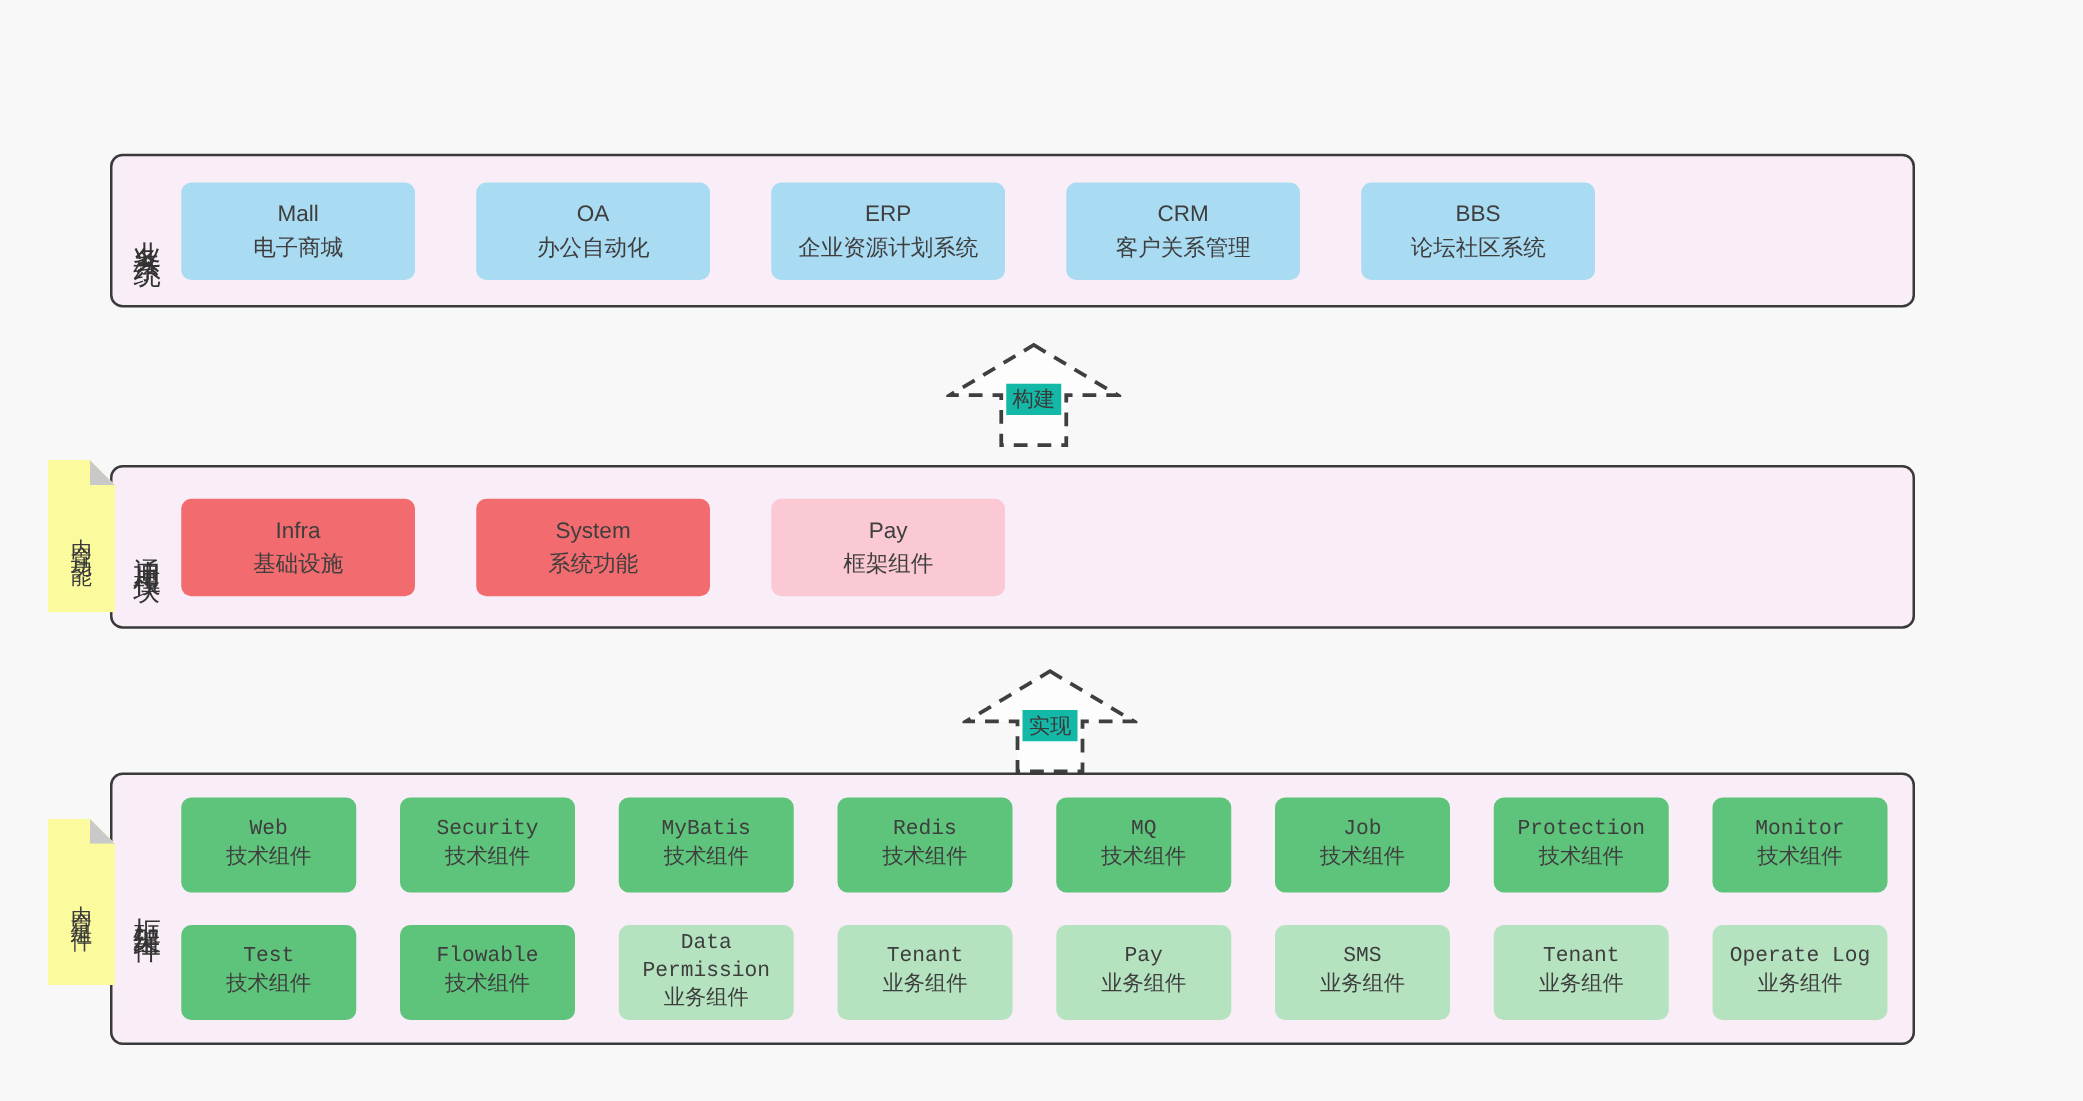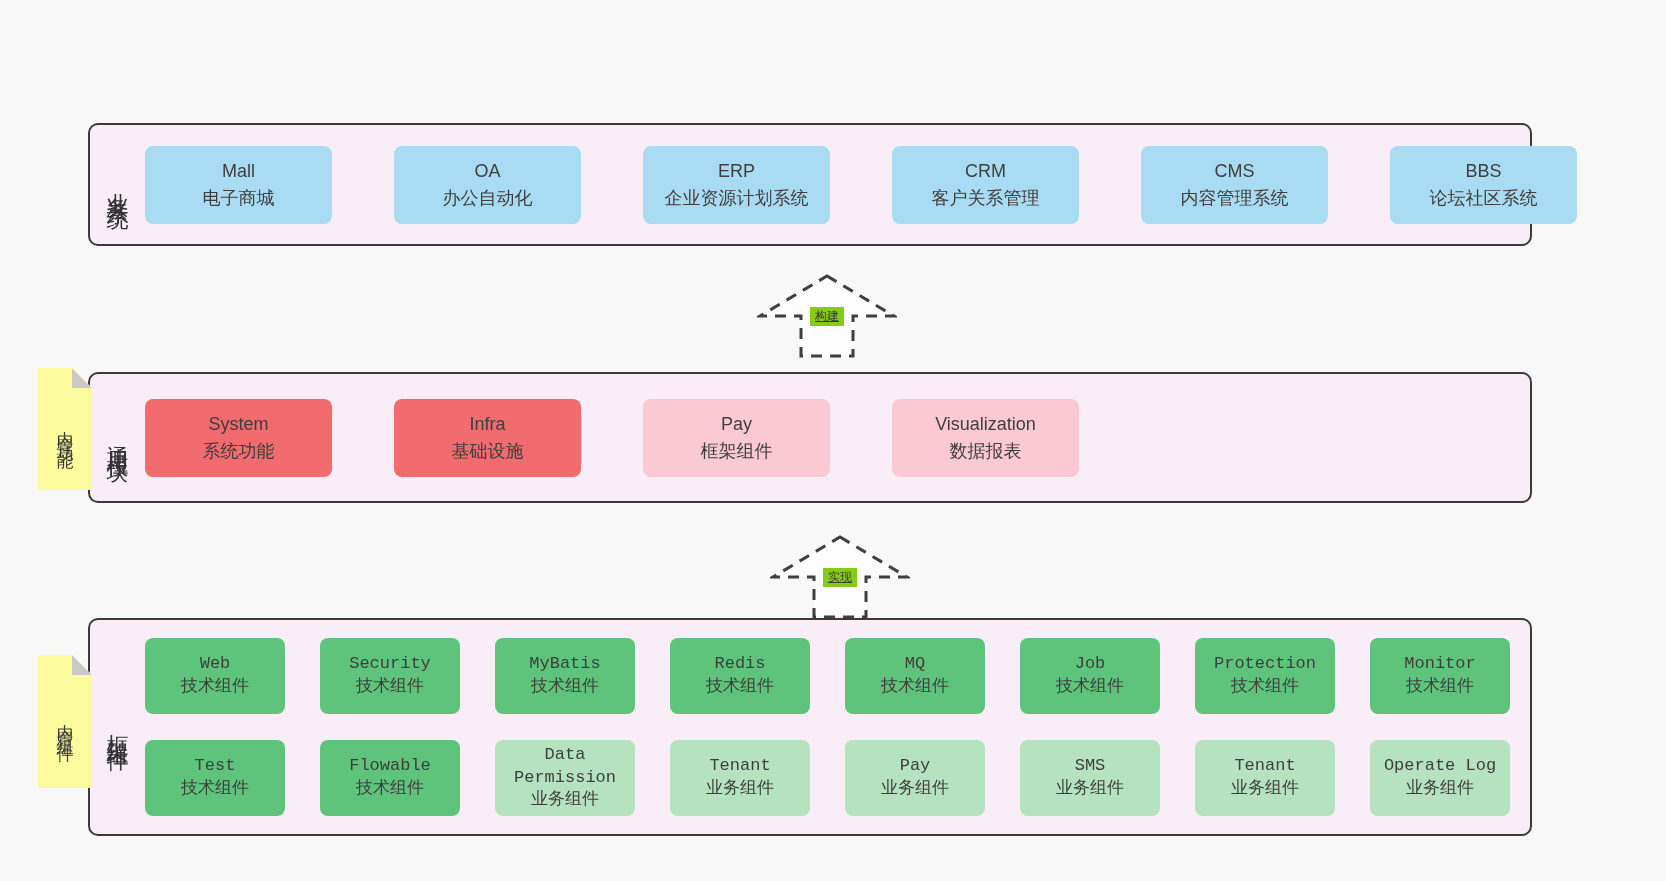--- a/index.html
+++ b/index.html
@@ -26,21 +26,21 @@
     flex:0 0 55px;display:flex;align-items:center;justify-content:center;
     align-self:stretch;
   }
   .side-label{
     writing-mode:vertical-rl;text-orientation:upright;
     font-size:22px;letter-spacing:5px;color:#333;line-height:1;
     user-select:none;
   }
   .box-col{display:flex;flex-direction:column;gap:26px;font-family:Liberation Mono, monospace;}
   .box-row{display:flex;align-items:center;}
-  #panel-business .box-row,#panel-modules .box-row{gap:62px;}
+  #panel-business .box-row,#panel-modules .box-row{gap:49px;}
   #panel-components .box-row{gap:35px;}
   .box{
     border-radius:8px;
     display:flex;flex-direction:column;align-items:center;justify-content:center;
     text-align:center;box-sizing:border-box;
   }
   #panel-business .box,#panel-modules .box{width:187px;height:78px;font-size:18px;line-height:1.5;padding:0 8px;}
   #panel-components .box{width:140px;height:76px;font-size:17px;line-height:1.35;padding:0 12px;}
   .box .box-name,.box .box-desc{width:100%;}
   .box.blue{background:var(--box-blue,#a9dbf2);}
@@ -49,23 +49,22 @@
   .box.green{background:var(--box-green,#5ec47b);}
   .box.green-light{background:var(--box-green-light,#b5e3bf);}
   .arrow{
     position:absolute;width:140px;height:86px;z-index:1;
   }
   #arrow-build{left:757px;top:273px;}
   #arrow-implement{left:770px;top:534px;}
   .arrow svg{display:block;width:140px;height:86px;}
   .arrow-label{
     position:absolute;left:50%;top:34px;transform:translateX(-50%);
-    background:#84cc16;padding:1px 5px;font-size:12px;color:#3a3a3a;
+    background:#14b8a6;padding:1px 5px;font-size:17px;color:#3a3a3a;
     white-space:nowrap;
-    text-decoration:underline;
   }
   .note{
     position:absolute;left:38px;width:54px;z-index:5;
     background:var(--note-yellow,#fbfb9e);
     clip-path:polygon(0 0,calc(100% - 20px) 0,100% 20px,100% 100%,0 100%);
     display:flex;align-items:center;justify-content:center;
   }
   #note-modules{top:368px;height:122px;}
   #note-components{top:655px;height:133px;}
   .note-fold{
@@ -94,24 +93,20 @@
         <div class="box-name">OA</div>
         <div class="box-desc">办公自动化</div>
       </div>
       <div class="box blue">
         <div class="box-name">ERP</div>
         <div class="box-desc">企业资源计划系统</div>
       </div>
       <div class="box blue">
         <div class="box-name">CRM</div>
         <div class="box-desc">客户关系管理</div>
-      </div>
-      <div class="box blue">
-        <div class="box-name">CMS</div>
-        <div class="box-desc">内容管理系统</div>
       </div>
       <div class="box blue">
         <div class="box-name">BBS</div>
         <div class="box-desc">论坛社区系统</div>
       </div>
     </div>
 </section>
 
 <div class="arrow" id="arrow-build">
   <svg viewBox="0 0 140 86">
@@ -120,34 +115,30 @@
   </svg>
   <span class="arrow-label">构建</span>
 </div>
 
 <section class="panel" id="panel-modules">
   <div class="side-label-wrap">
     <div class="side-label">通用模块</div>
   </div>
   <div class="box-row">
       <div class="box red">
+        <div class="box-name">Infra</div>
+        <div class="box-desc">基础设施</div>
+      </div>
+      <div class="box red">
         <div class="box-name">System</div>
         <div class="box-desc">系统功能</div>
-      </div>
-      <div class="box red">
-        <div class="box-name">Infra</div>
-        <div class="box-desc">基础设施</div>
       </div>
       <div class="box pink">
         <div class="box-name">Pay</div>
         <div class="box-desc">框架组件</div>
-      </div>
-      <div class="box pink">
-        <div class="box-name">Visualization</div>
-        <div class="box-desc">数据报表</div>
       </div>
     </div>
 </section>
 
 <div class="note" id="note-modules">
   <span class="note-fold">
     <svg viewBox="0 0 20 20">
         <polygon points="0,0 20,20 0,20" fill="#c9c9c9"></polygon>
       </svg>
   </span>

